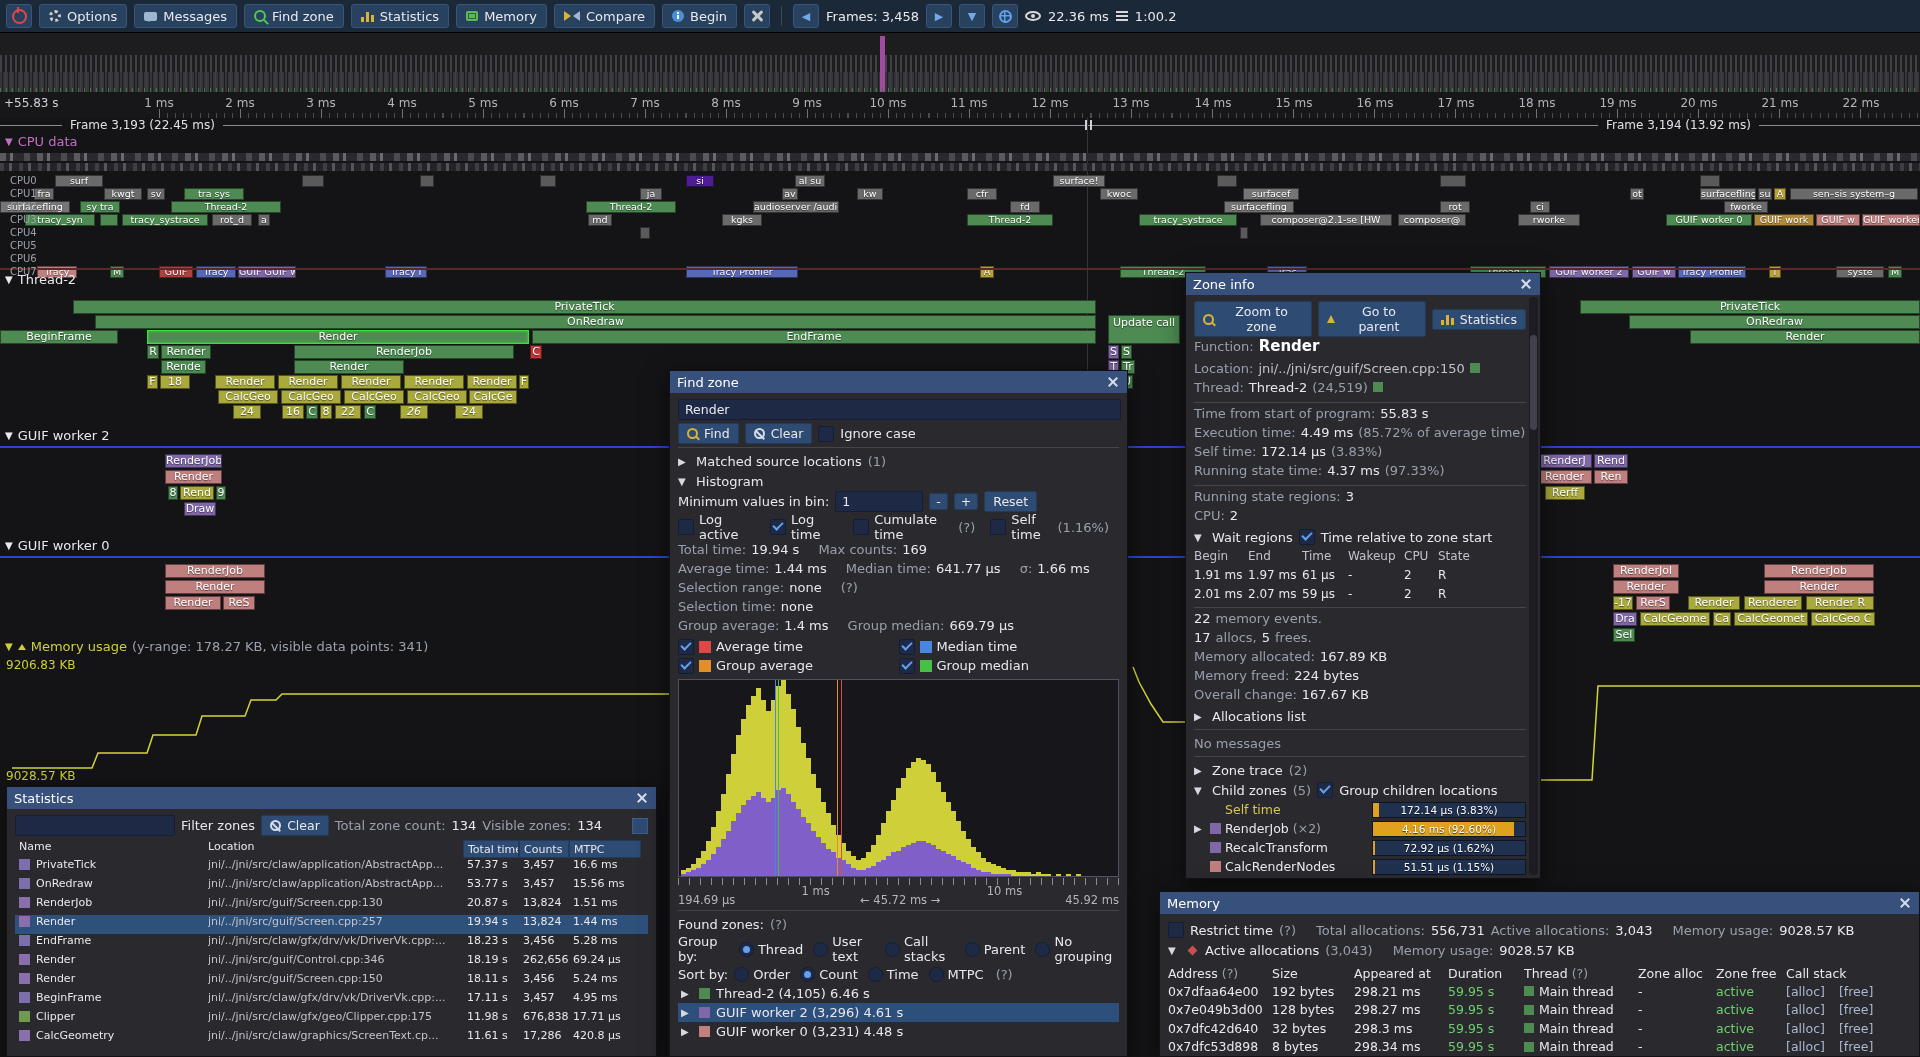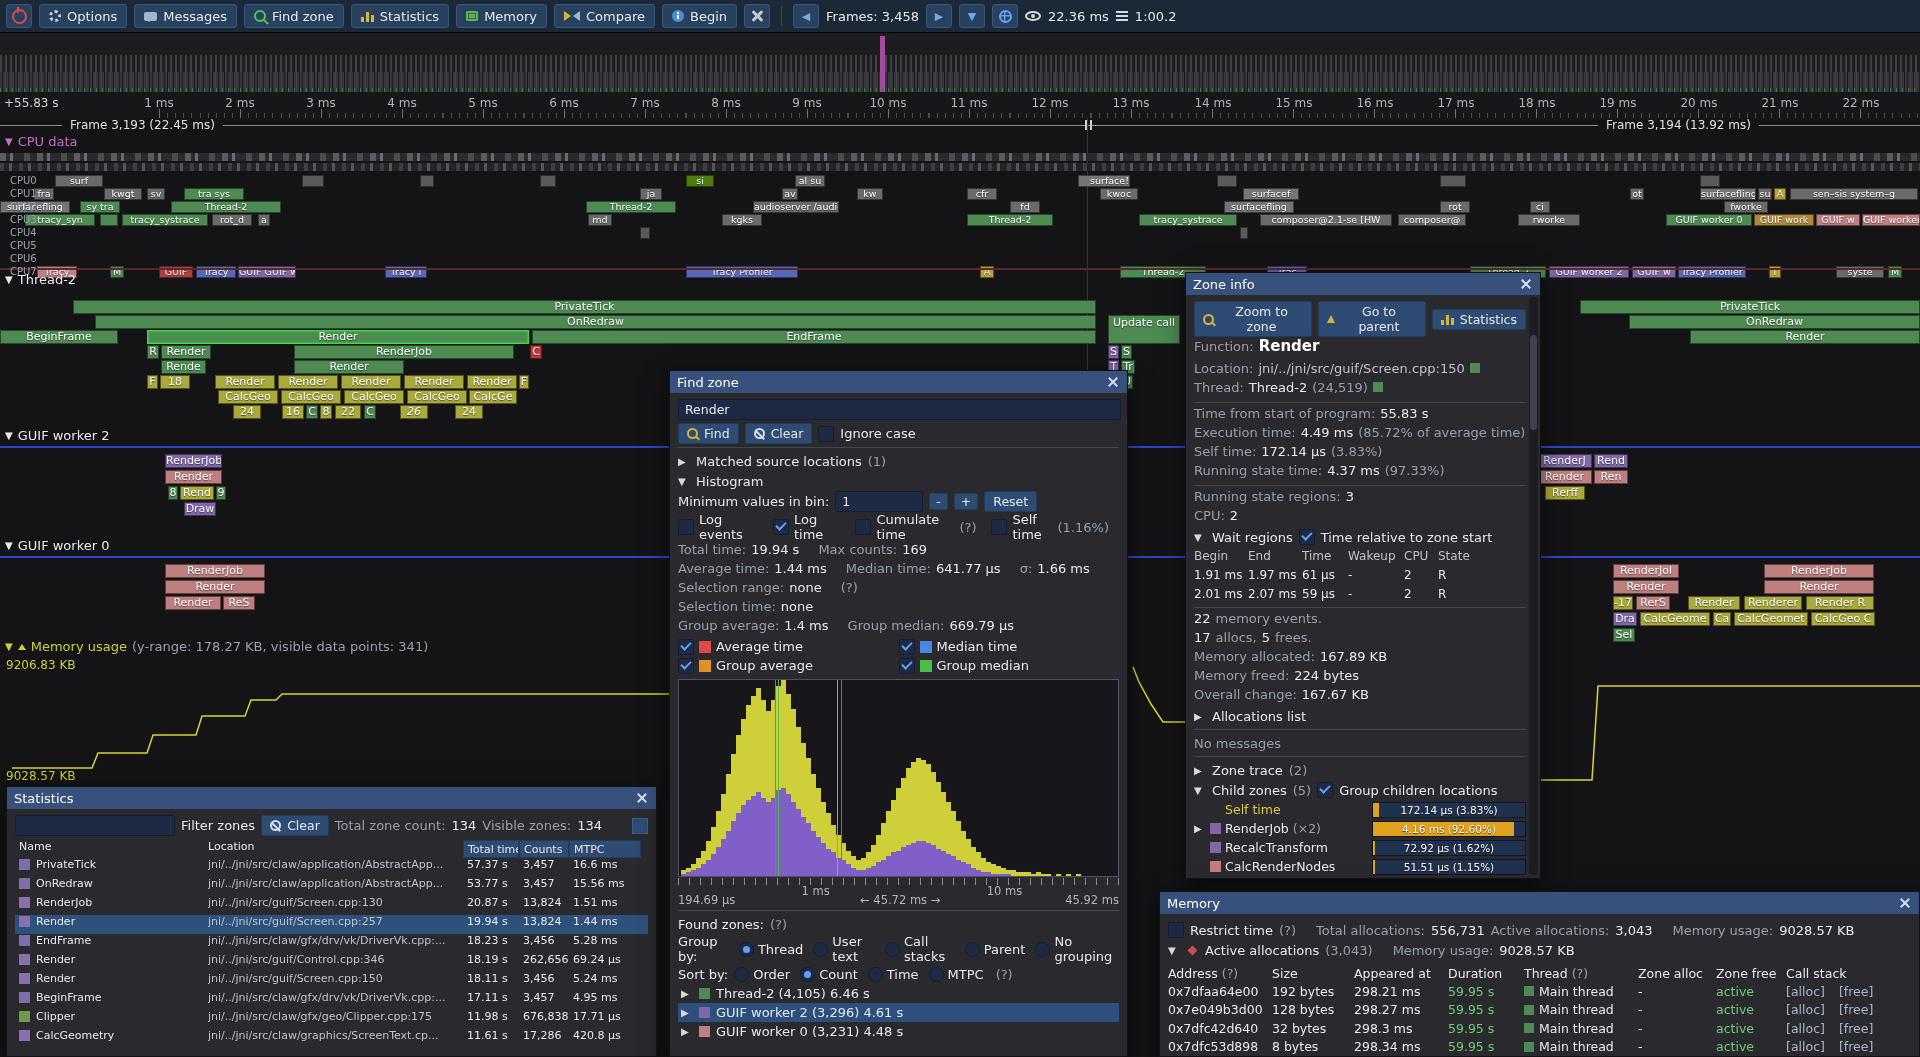--- a/index.html
+++ b/index.html
@@ -272,23 +272,23 @@
       <span>CPU data</span>
     </div>
     <div class="cpu-strip s1"></div>
     <div class="cpu-strip s2"></div>
     <div>
 
     <div class="cseg" style="left: 55px; top: 43px; width: 48px; background: rgb(106, 106, 106);"><span>surf</span></div>
         <div class="cseg" style="left: 302px; top: 43px; width: 22px; background: rgb(90, 90, 90);"></div>
         <div class="cseg" style="left: 420px; top: 43px; width: 14px; background: rgb(90, 90, 90);"></div>
         <div class="cseg" style="left: 540px; top: 43px; width: 16px; background: rgb(90, 90, 90);"></div>
-        <div class="cseg" style="left: 686px; top: 43px; width: 28px; background: #4d7c0f;"><span>si</span></div>
+        <div class="cseg" style="left: 686px; top: 43px; width: 28px; background: #4c1d95;"><span>si</span></div>
         <div class="cseg" style="left: 795px; top: 43px; width: 30px; background: rgb(106, 106, 106);"><span>al su</span></div>
-        <div class="cseg" style="left: 1078px; top: 43px; width: 52px; background: rgb(117, 117, 117); text-align: right;"><span>surface!</span></div>
+        <div class="cseg" style="left: 1053px; top: 43px; width: 52px; background: rgb(117, 117, 117);"><span>surface!</span></div>
         <div class="cseg" style="left: 1217px; top: 43px; width: 20px; background: rgb(90, 90, 90);"></div>
         <div class="cseg" style="left: 1440px; top: 43px; width: 26px; background: rgb(90, 90, 90);"></div>
         <div class="cseg" style="left: 1700px; top: 43px; width: 20px; background: rgb(90, 90, 90);"></div>
         <div class="cseg" style="left: 34px; top: 56px; width: 20px; background: rgb(106, 106, 106);"><span>fra</span></div>
         <div class="cseg" style="left: 104px; top: 56px; width: 38px; background: rgb(106, 106, 106);"><span>kwgt</span></div>
         <div class="cseg" style="left: 147px; top: 56px; width: 18px; background: rgb(106, 106, 106);"><span>sv</span></div>
         <div class="cseg" style="left: 184px; top: 56px; width: 60px; background: rgb(77, 139, 82);"><span>tra sys</span></div>
         <div class="cseg" style="left: 640px; top: 56px; width: 22px; background: rgb(106, 106, 106);"><span>ja</span></div>
         <div class="cseg" style="left: 782px; top: 56px; width: 16px; background: rgb(106, 106, 106);"><span>av</span></div>
         <div class="cseg" style="left: 857px; top: 56px; width: 26px; background: rgb(106, 106, 106);"><span>kw</span></div>
@@ -649,21 +649,21 @@
             <span>+</span>
           </button>
         <button class="btn">
             <span>Reset</span>
           </button>
       </div>
       <div class="opts">
 
       <span class="opt-item" style="display:inline-flex;align-items:center;gap:5px;margin-right:10px">
             <span class="cb"></span>
-            <span>Log events</span>
+            <span>Log active</span>
 
           </span>
           <span class="opt-item" style="display:inline-flex;align-items:center;gap:5px;margin-right:10px">
             <span class="cb on"></span>
             <span>Log time</span>
 
           </span>
           <span class="opt-item" style="display:inline-flex;align-items:center;gap:5px;margin-right:10px">
             <span class="cb"></span>
             <span>Cumulate time</span>

